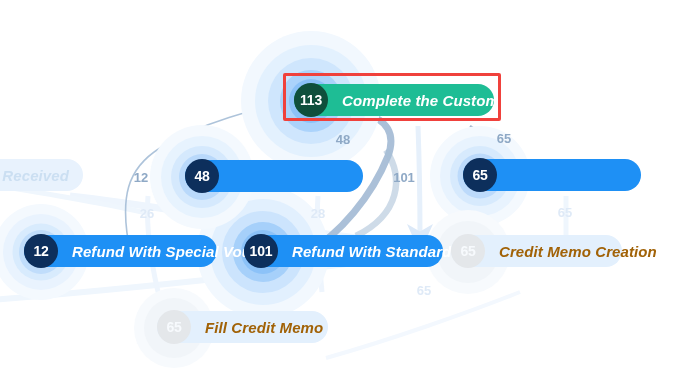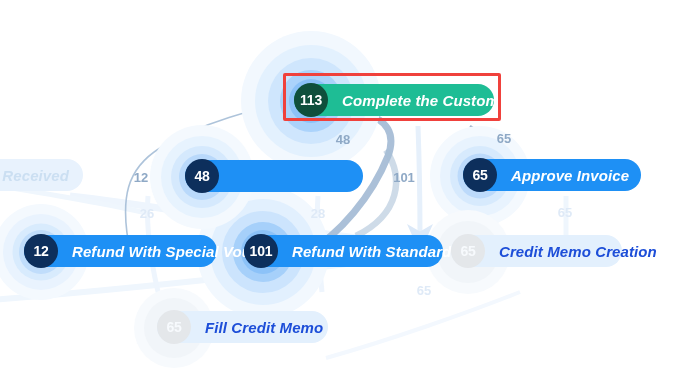--- a/index.html
+++ b/index.html
@@ -91,21 +91,21 @@
   .node.blue { background: #1e90f5; }
   .node.blue .badge { background: #0d2f5c; }
 
   
   .node.teal { background: #1ebd95; }
   .node.teal .badge { background: #0f4f3c; }
 
   
   .node.ghost { background: #e3f0fd; }
   .node.ghost .badge { background: #e4e7ea; color: #f7fafd; }
-  .node.ghost .label { color: #1d4ed8; }
+  .node.ghost .label { color: #a16207; }
 
   
   .node.ghost2 { background: #e8f2fd; }
   .node.ghost2 .label { color: #cbdff2; }
 
   
   #selection-box {
     position: absolute;
     border: 3px solid #f0413c;
     border-radius: 2px;
@@ -187,21 +187,20 @@
   <div class="node ghost2" style="left:-82px; top:159px; width:165px; padding-right:14px; justify-content:flex-end;">
     <span class="label">ment Received</span>
   </div>
 
   <div class="node blue" style="left:185px; top:160px; width:178px;">
     <span class="badge">48</span>
   </div>
 
   <div class="node blue" style="left:463px; top:159px; width:178px;">
     <span class="badge">65</span>
-    <span class="label">Approve Invoice</span>
   </div>
 
   <div class="node blue" style="left:24px; top:235px; width:193px;">
     <span class="badge">12</span>
     <span class="label">Refund With Special Voucher</span>
   </div>
 
   <div class="node blue" style="left:244px; top:235px; width:199px;">
     <span class="badge">101</span>
     <span class="label">Refund With Standard Voucher</span>

